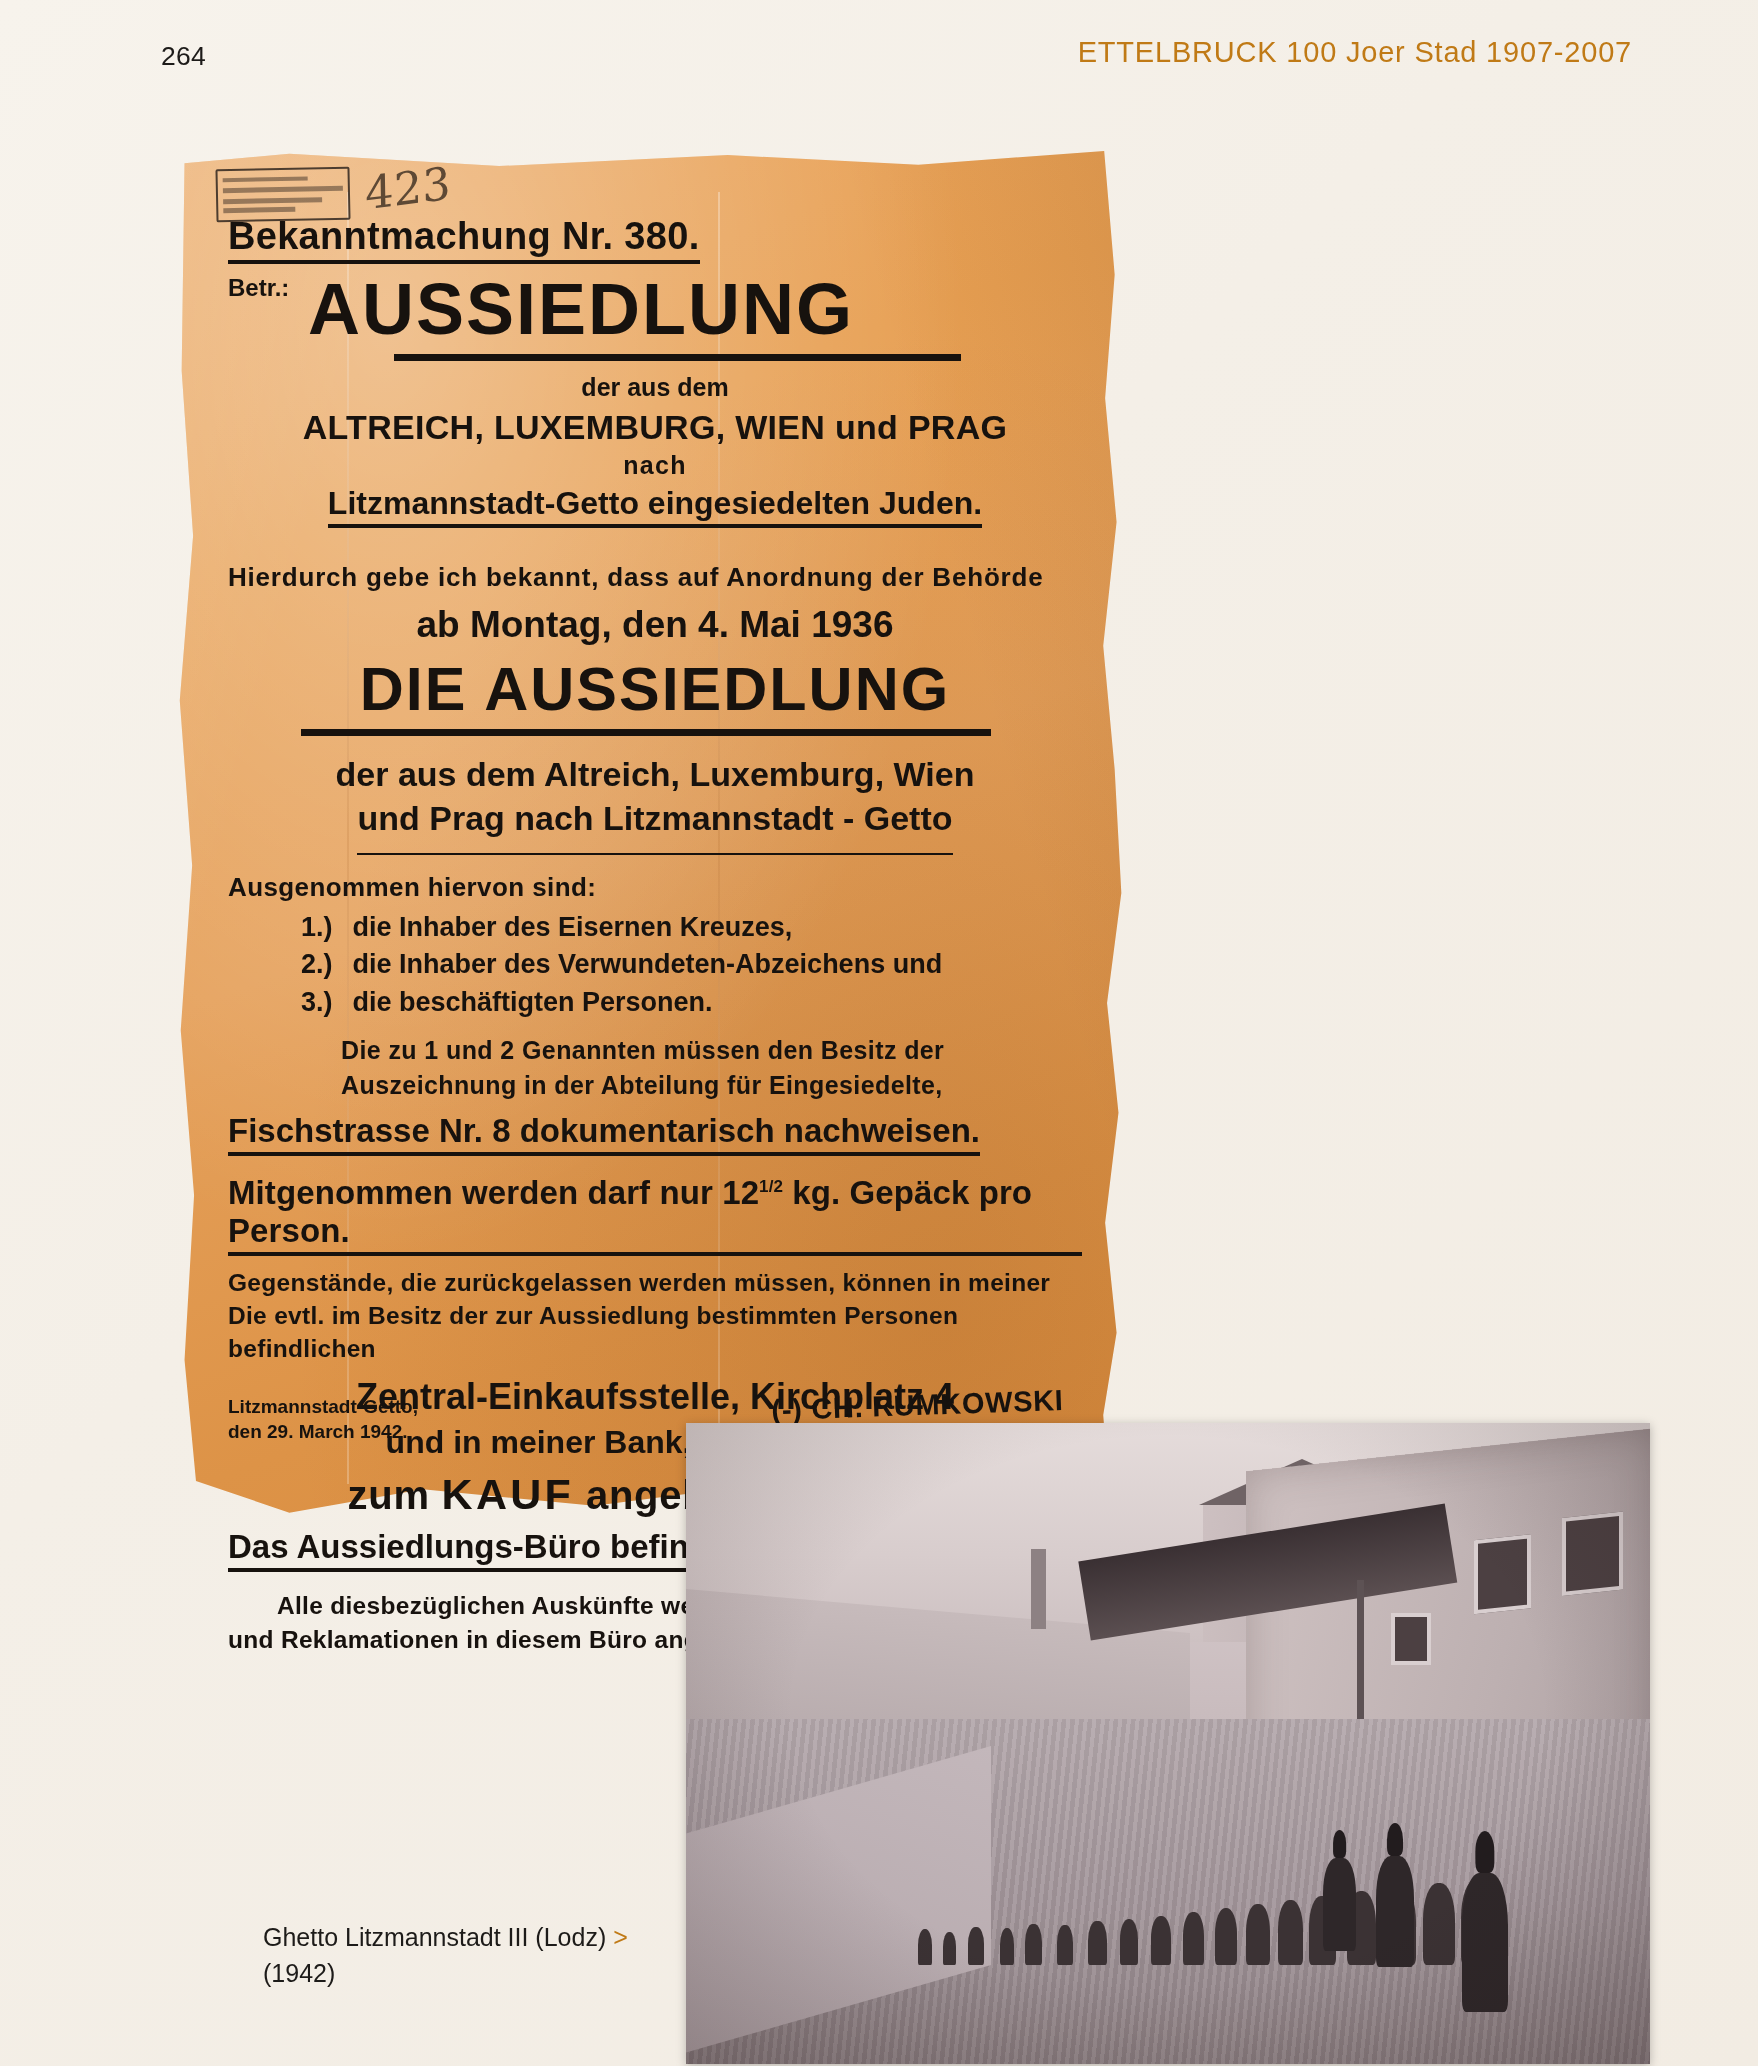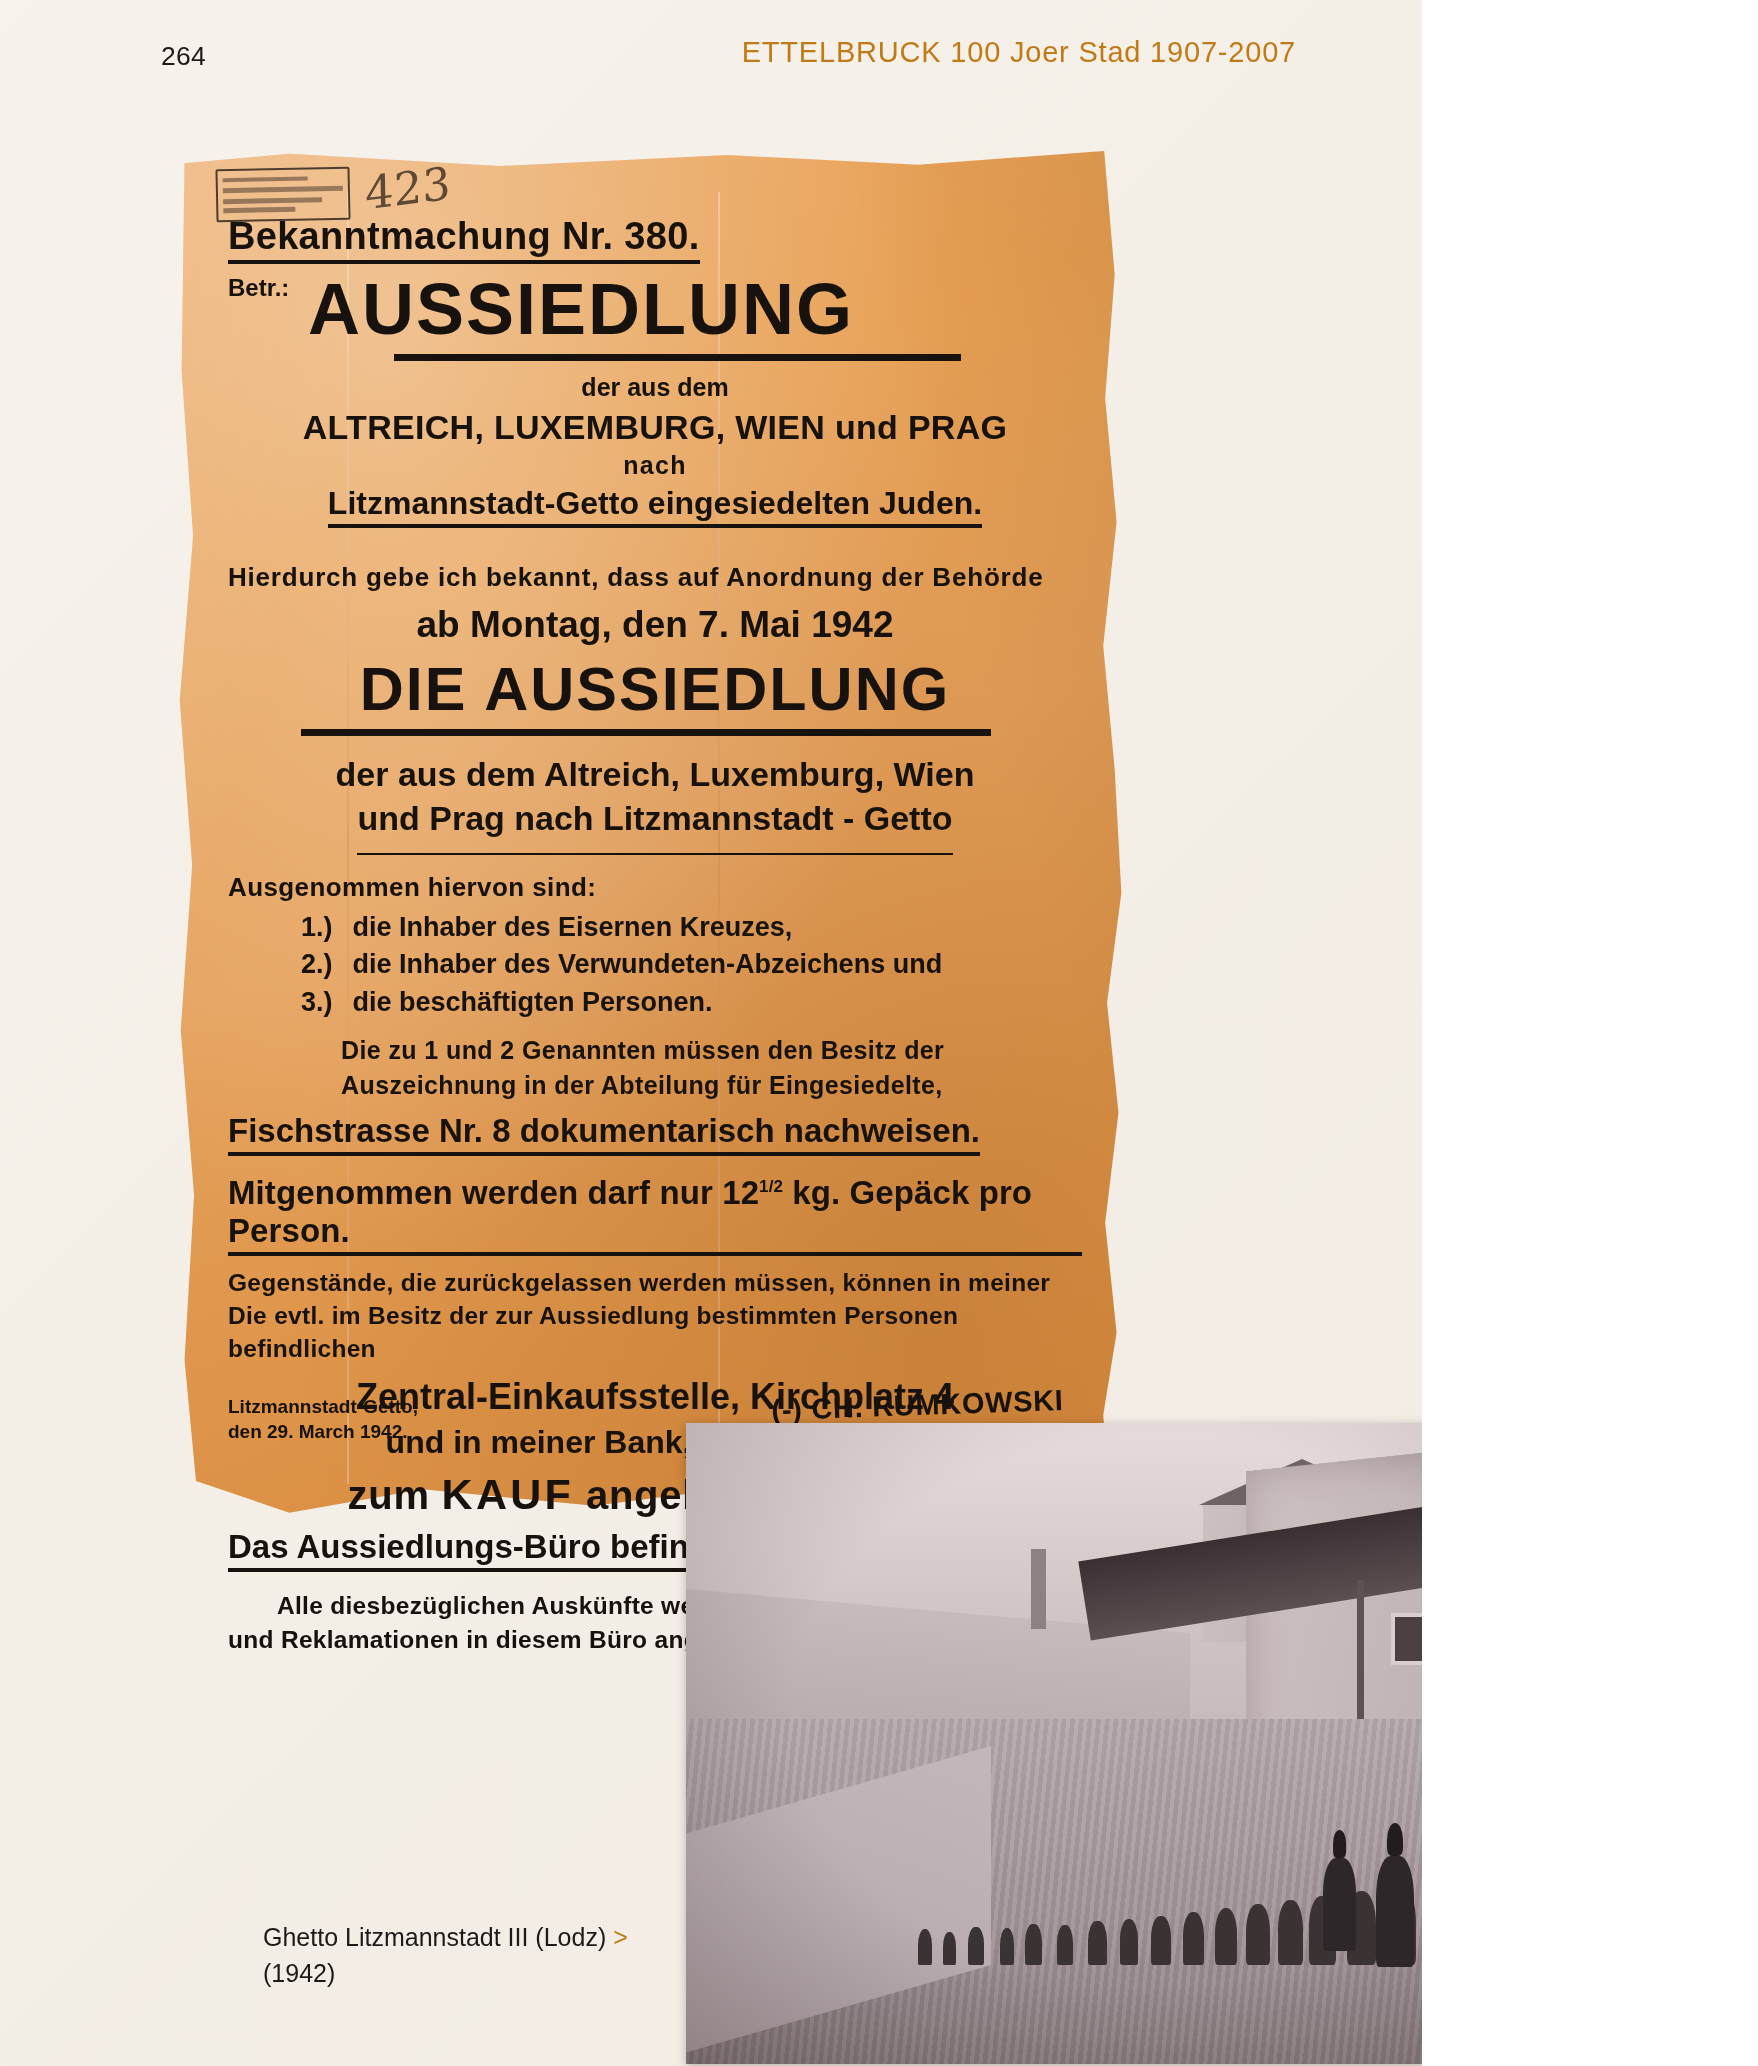--- a/index.html
+++ b/index.html
@@ -5,21 +5,21 @@
   html, body {
     margin: 0;
     padding: 0;
     background: #ffffff;
   }
   body {
     font-family: "Liberation Sans", sans-serif;
   }
   .page {
     position: relative;
-    width: 1422px;
+    width: 1758px;
     height: 2066px;
     background: linear-gradient(135deg, #f7f3ec 0%, #f4efe7 40%, #f2ece3 100%);
     overflow: hidden;
   }
   
   .folio {
     position: absolute;
     left: 161px;
     top: 41px;
     font-size: 26.5px;
@@ -508,21 +508,21 @@
       <div class="rule-wide"></div>
 
       <div class="t-small-c">der aus dem</div>
       <div class="t-mid-c">ALTREICH, LUXEMBURG, WIEN und PRAG</div>
       <div class="t-nach">nach</div>
       <div class="t-litz">
         <span class="ul-thick">Litzmannstadt-Getto eingesiedelten Juden.</span>
       </div>
 
       <div class="t-hierdurch">Hierdurch gebe ich bekannt, dass auf Anordnung der Behörde</div>
-      <div class="t-abmontag">ab Montag, den 7. Mai 1942</div>
+      <div class="t-abmontag">ab Montag, den 4. Mai 1936</div>
       <div class="t-die">DIE AUSSIEDLUNG</div>
       <div class="rule-wide2"></div>
 
       <div class="t-der2">der aus dem Altreich, Luxemburg, Wien</div>
       <div class="t-der2">
         <span class="ul-thin">und Prag nach Litzmannstadt - Getto</span>
       </div>
 
       <div class="t-ausgenommen">Ausgenommen hiervon sind:</div>
       <div class="list">

